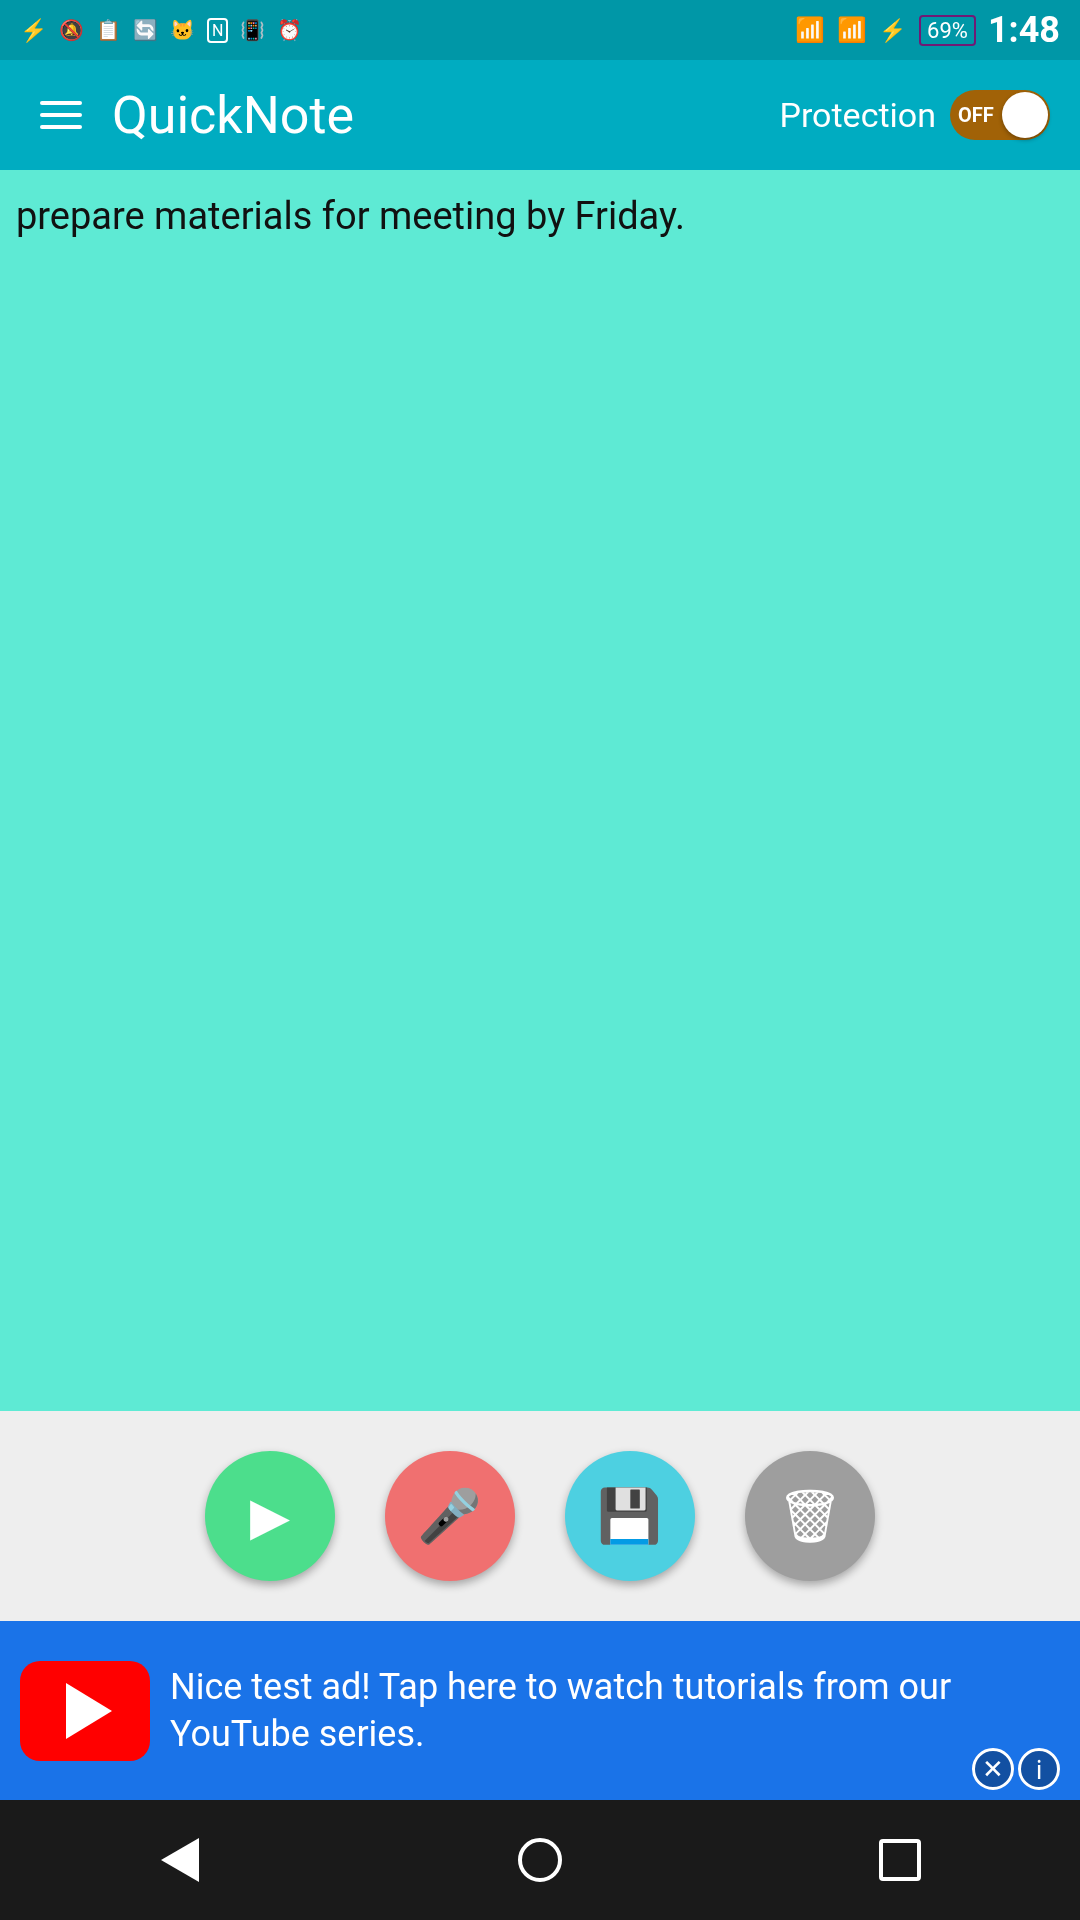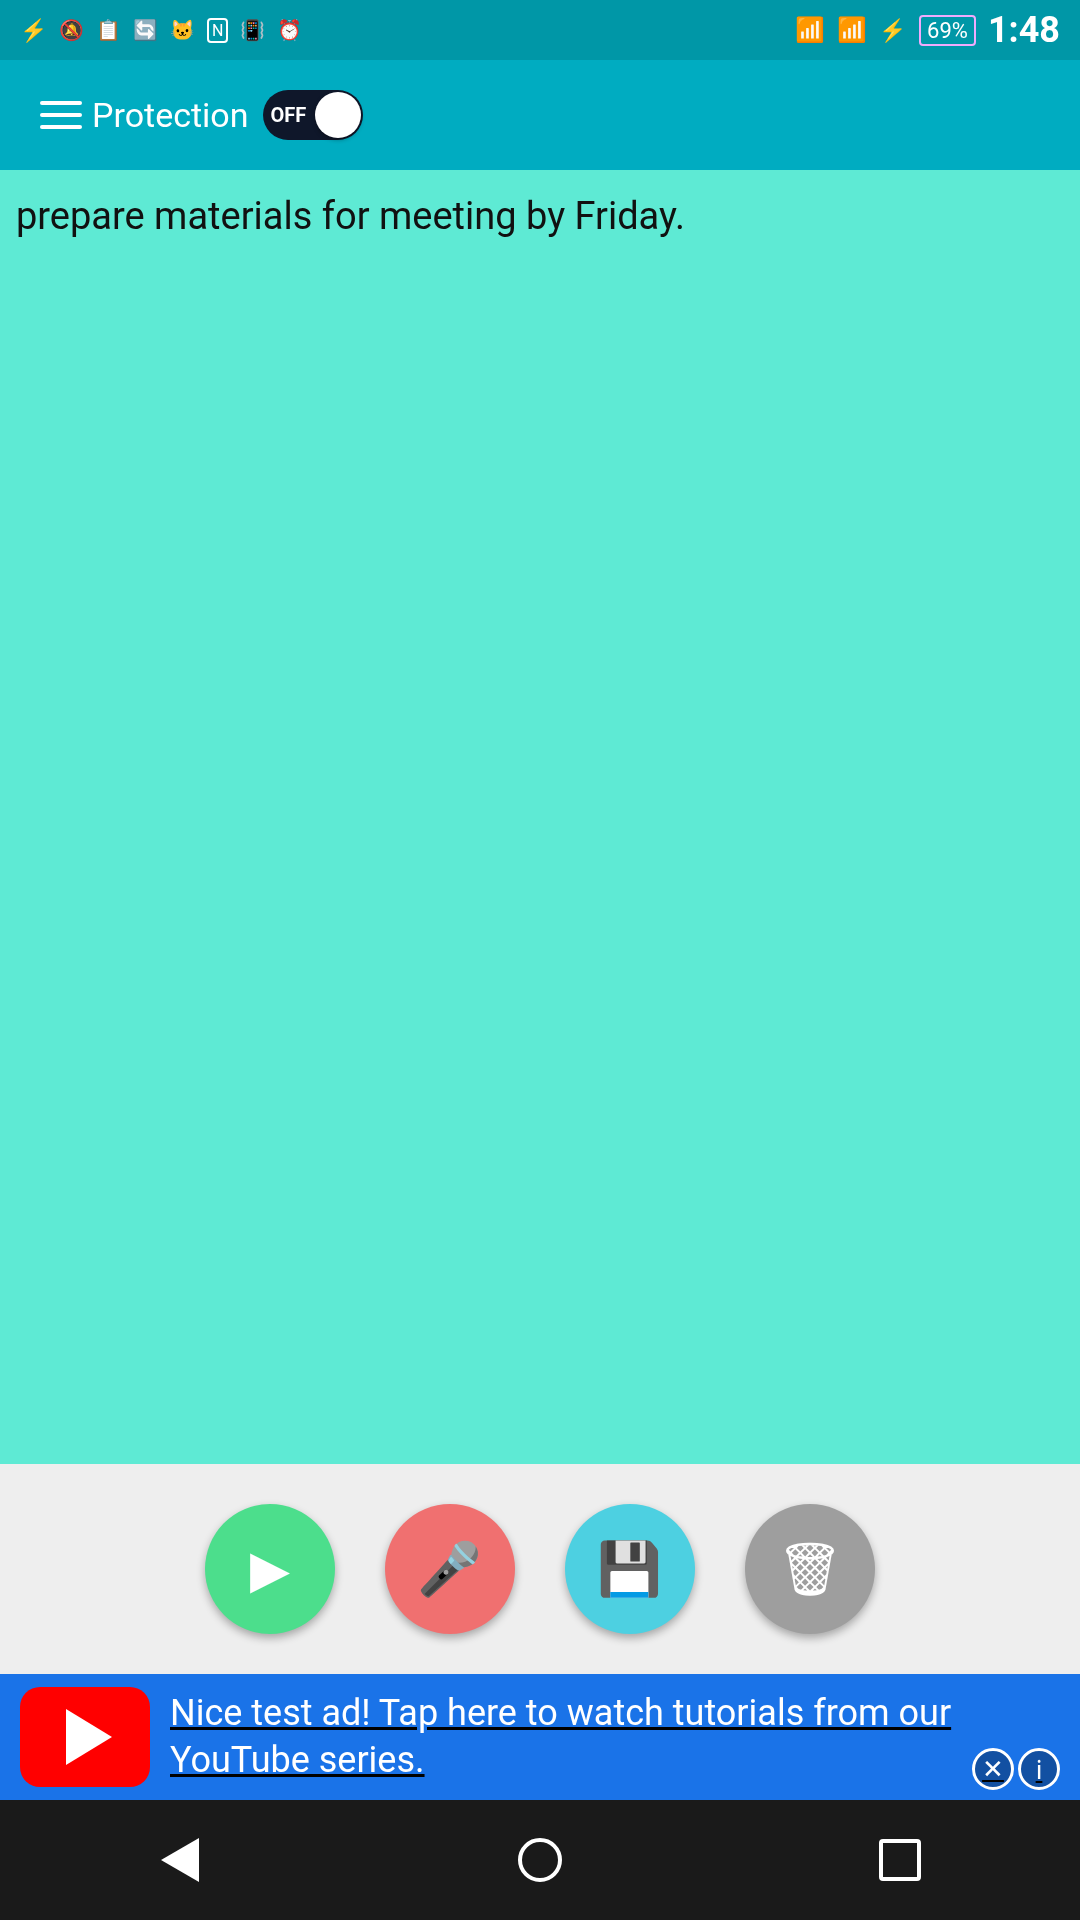--- a/index.html
+++ b/index.html
@@ -90,21 +90,21 @@
 
     #protection-label {
       color: white;
       font-size: 34px;
     }
 
     
     .toggle-switch {
       width: 100px;
       height: 50px;
-      background: #0f172a;
+      background: #a16207;
       border-radius: 25px;
       position: relative;
       cursor: pointer;
       display: flex;
       align-items: center;
     }
 
     .toggle-knob {
       width: 46px;
       height: 46px;
@@ -184,28 +184,27 @@
     }
 
     .btn-icon {
       font-size: 52px;
       color: white;
     }
 
     
     #ad-banner {
       background: #1a73e8;
-      height: 126px;
+      height: 179px;
       display: flex;
       align-items: center;
       padding: 0 20px;
       gap: 20px;
       flex-shrink: 0;
       cursor: pointer;
-      text-decoration: underline;
     }
 
     .yt-icon-container {
       background: red;
       width: 130px;
       height: 100px;
       border-radius: 20px;
       display: flex;
       align-items: center;
       justify-content: center;
@@ -319,31 +318,32 @@
     <span class="status-icon" style="font-size:20px;">🔄</span>
     <span class="status-icon" style="font-size:20px;">🐱</span>
     <span class="status-icon" style="font-size:20px; border:2px solid white; border-radius:4px; padding:1px 3px; font-size:16px;">N</span>
     <span class="status-icon" style="font-size:20px;">📳</span>
     <span class="status-icon" style="font-size:20px;">⏰</span>
   </div>
   <div class="status-icons-right">
     <span class="status-icon" style="font-size:24px;">📶</span>
     <span class="status-icon" style="font-size:24px;">📶</span>
     <span class="status-icon">⚡</span>
-    <span class="status-icon" style="font-size:22px; border:2px solid #f0abfc; border-radius:4px; padding:1px 6px;">69%</span>
+    <span class="status-icon" style="font-size:22px; border:2px solid #701a75; border-radius:4px; padding:1px 6px;">69%</span>
     <span class="status-time">1:48</span>
   </div>
 </div>
 
 <div id="app-bar">
   <div id="menu-button">
     <div class="menu-line"></div>
     <div class="menu-line"></div>
     <div class="menu-line"></div>
   </div>
+  <span id="app-title">QuickNote</span>
   <div id="protection-container">
     <span id="protection-label">Protection</span>
     <div class="toggle-switch">
       <span class="toggle-off-text">OFF</span>
       <div class="toggle-knob"></div>
     </div>
   </div>
 </div>
 
 <div id="note-area">

